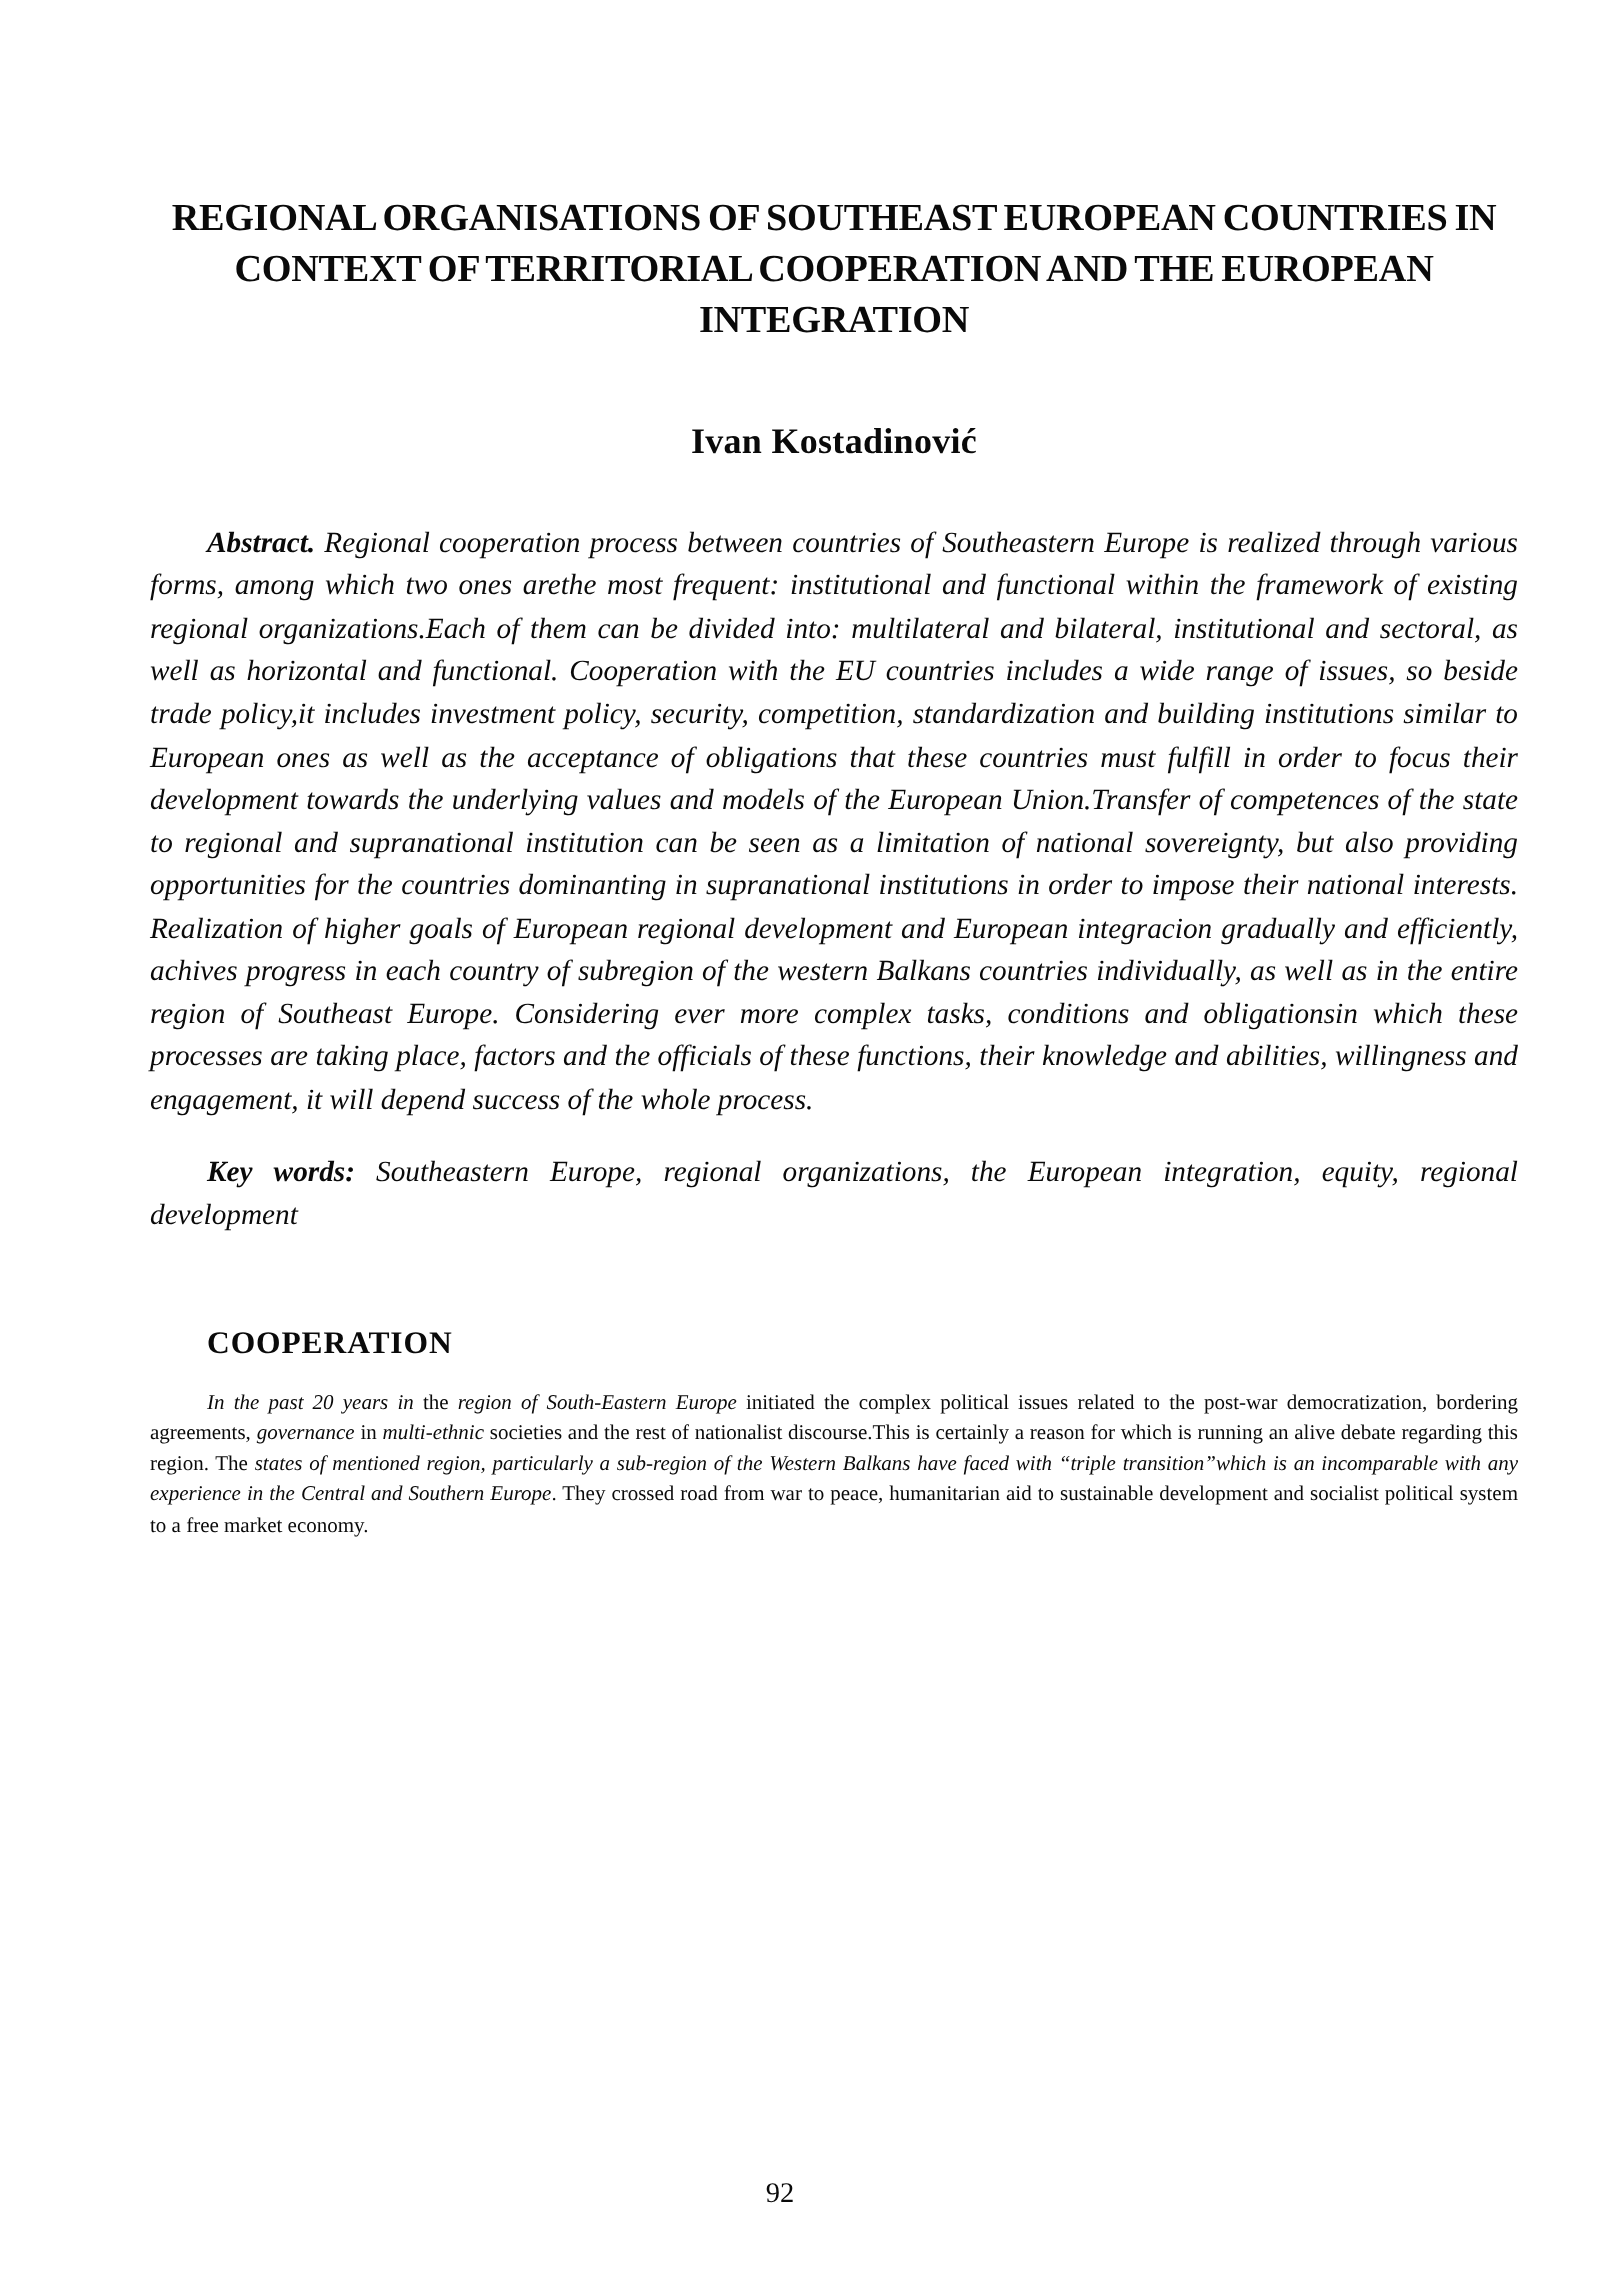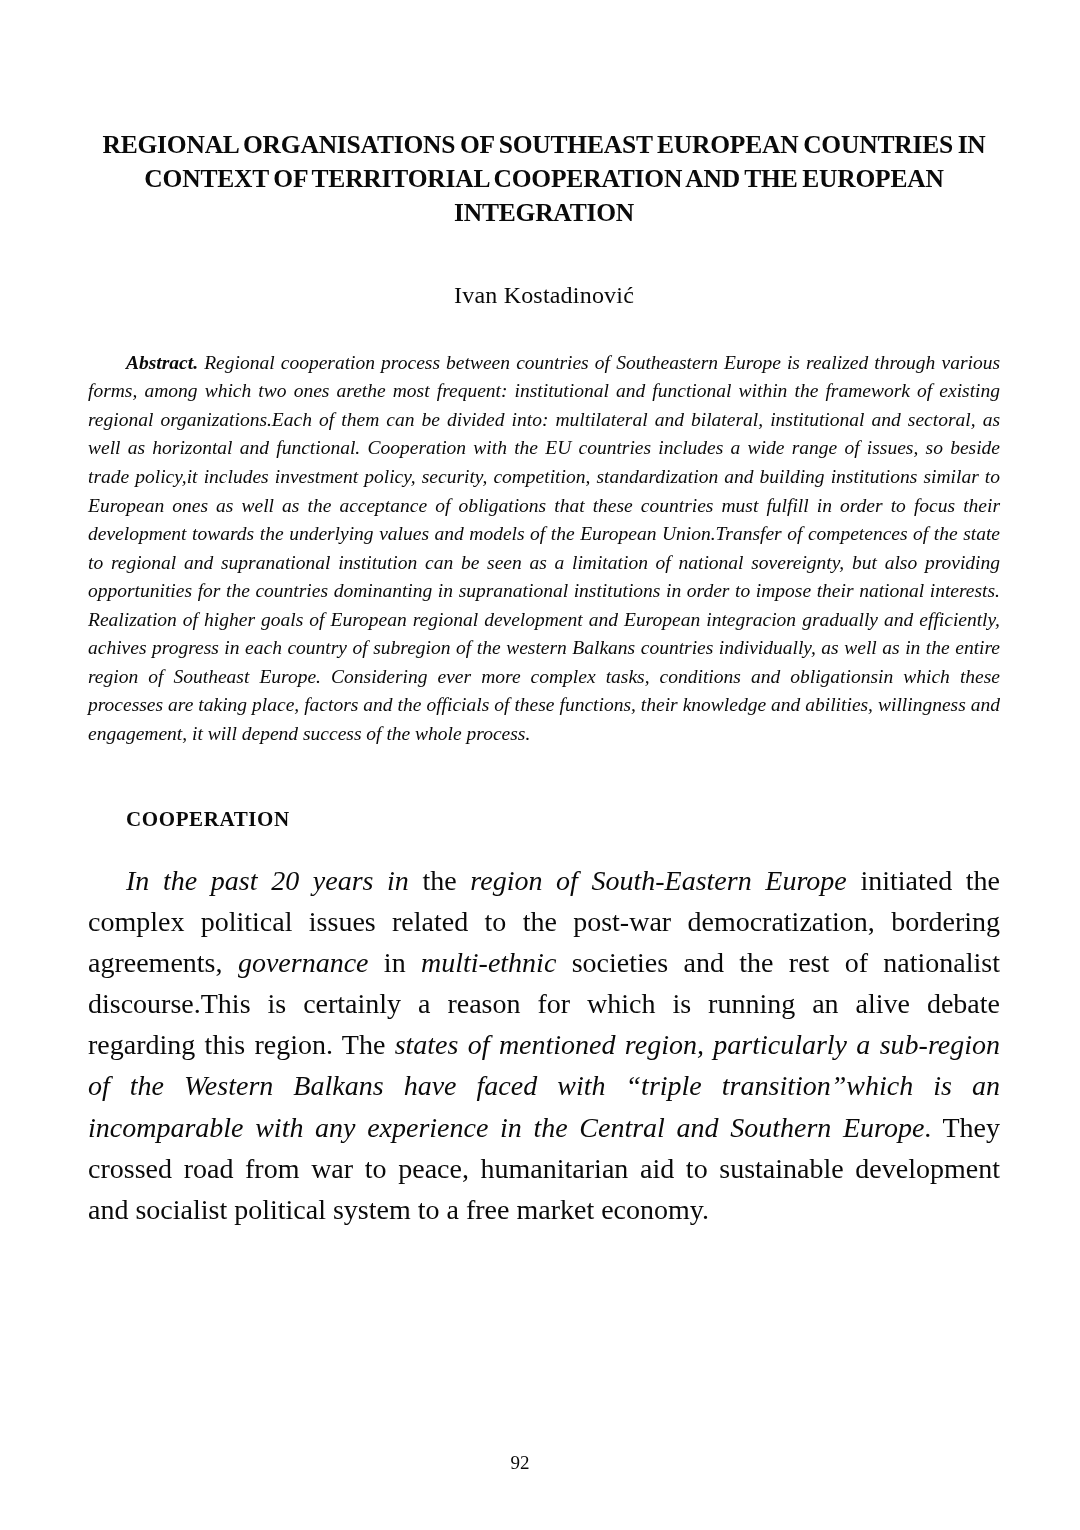--- a/index.html
+++ b/index.html
@@ -18,37 +18,37 @@
   .page {
     position: absolute;
     left: 0; top: 0;
     width: 1080px;
     height: 1530px;
     box-sizing: border-box;
     padding: 0;
   }
   .content {
     position: absolute;
-    left: 88px;
+    left: 100px;
     top: 128px;
     width: 912px;
   }
   .title {
     font-size: 25.5px;
     font-weight: bold;
     text-align: center;
     line-height: 1.33;
     letter-spacing: -0.2px;
     margin: 0;
     word-spacing: -1.5px;
   }
   .author {
     text-align: center;
     font-size: 24px;
-    font-weight: normal;
+    font-weight: bold;
     margin-top: 52px;
     letter-spacing: 0.2px;
   }
   .abstract {
     margin-top: 40px;
     font-size: 19.5px;
     font-style: italic;
     line-height: 1.465;
     text-align: justify;
     text-justify: inter-word;
@@ -73,21 +73,21 @@
     font-style: italic;
   }
   .section-heading {
     margin-top: 58px;
     margin-left: 38px;
     font-size: 21px;
     font-weight: bold;
     letter-spacing: 0.6px;
   }
   .body-par {
-    font-size: 28px;
+    font-size: 14px;
     line-height: 1.47;
     text-align: justify;
     text-justify: inter-word;
   }
   .body-par i {
     font-style: italic;
   }
   .page-number {
     position: absolute;
     left: 0;
@@ -102,20 +102,21 @@
 
 <div class="page">
   <div class="content">
 
     <h1 class="title">REGIONAL ORGANISATIONS OF SOUTHEAST EUROPEAN COUNTRIES IN CONTEXT OF TERRITORIAL COOPERATION AND THE EUROPEAN INTEGRATION</h1>
 
     <div class="author">Ivan Kostadinović</div>
 
     <p class="abstract"><span class="indent"></span><span class="lead">Abstract.</span><span> Regional cooperation process between countries of Southeastern Europe is realized through various forms, among which two ones arethe most frequent: institutional and functional within the framework of existing regional organizations.Each of them can be divided into: multilateral and bilateral, institutional and sectoral, as well as horizontal and functional. Cooperation with the EU countries includes a wide range of issues, so beside trade policy,it includes investment policy, security, competition, standardization and building institutions similar to European ones as well as the acceptance of obligations that these countries must fulfill in order to focus their development towards the underlying values and models of the European Union.Transfer of competences of the state to regional and supranational institution can be seen as a limitation of national sovereignty, but also providing opportunities for the countries dominanting in supranational institutions in order to impose their national interests. Realization of higher goals of European regional development and European integracion gradually and efficiently, achives progress in each country of subregion of the western Balkans countries individually, as well as in the entire region of Southeast Europe. Considering ever more complex tasks, conditions and obligationsin which these processes are taking place, factors and the officials of these functions, their knowledge and abilities, willingness and engagement, it will depend success of the whole process.</span></p>
 
+    <p class="keywords"><span class="indent"></span><span class="kw-label">Key words:</span><span> Southeastern Europe, regional organizations, the European integration, equity, regional development</span></p>
 
     <h2 class="section-heading">COOPERATION</h2>
 
     <p class="body-par"><span class="indent"></span><i>In the past 20 years in</i><span> the </span><i>region of South-Eastern Europe</i><span> initiated the complex political issues related to the post-war democratization, bordering agreements, </span><i>governance</i><span> in </span><i>multi-ethnic</i><span> societies and the rest of nationalist discourse.This is certainly a reason for which is running an alive debate regarding this region. The </span><i>states of mentioned region, particularly a sub-region of the Western Balkans have faced with “triple transition”which is an incomparable with any experience in the Central and Southern Europe</i><span>. They crossed  road from war to peace, humanitarian aid to sustainable development and socialist political system to a  free market economy.</span></p>
 
   </div>
 
   <div class="page-number">92</div>
 </div>
 

